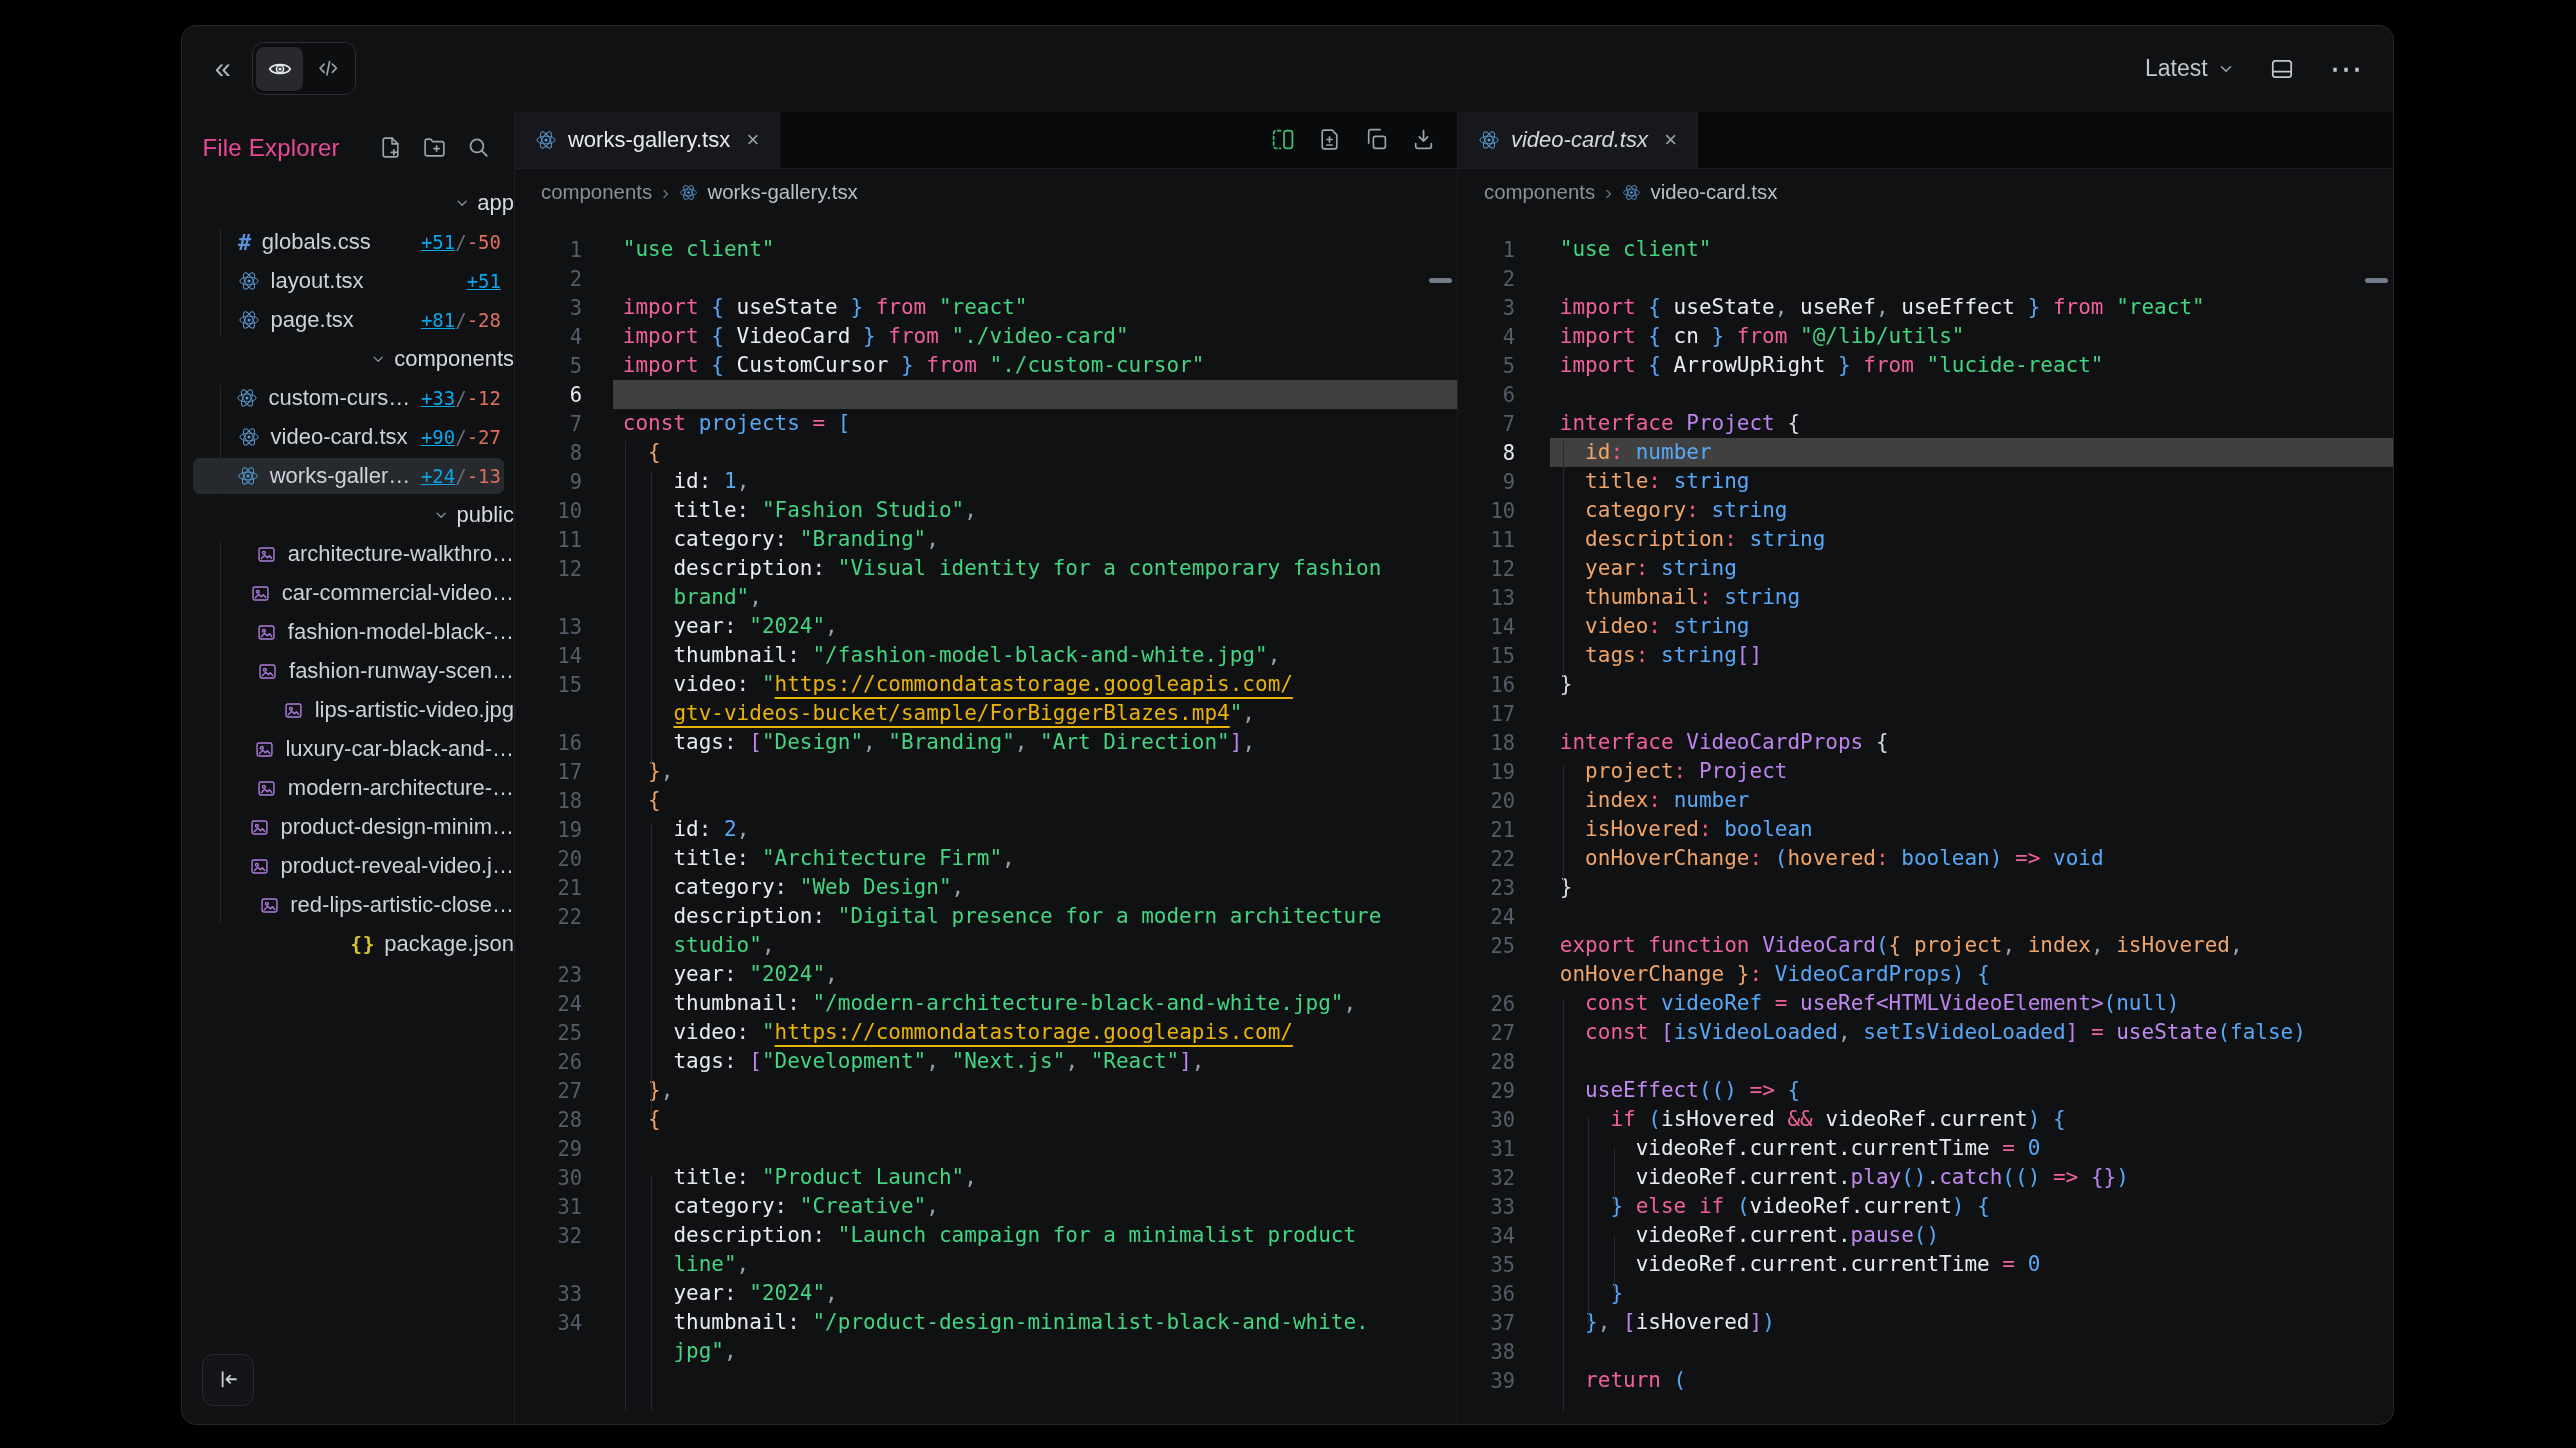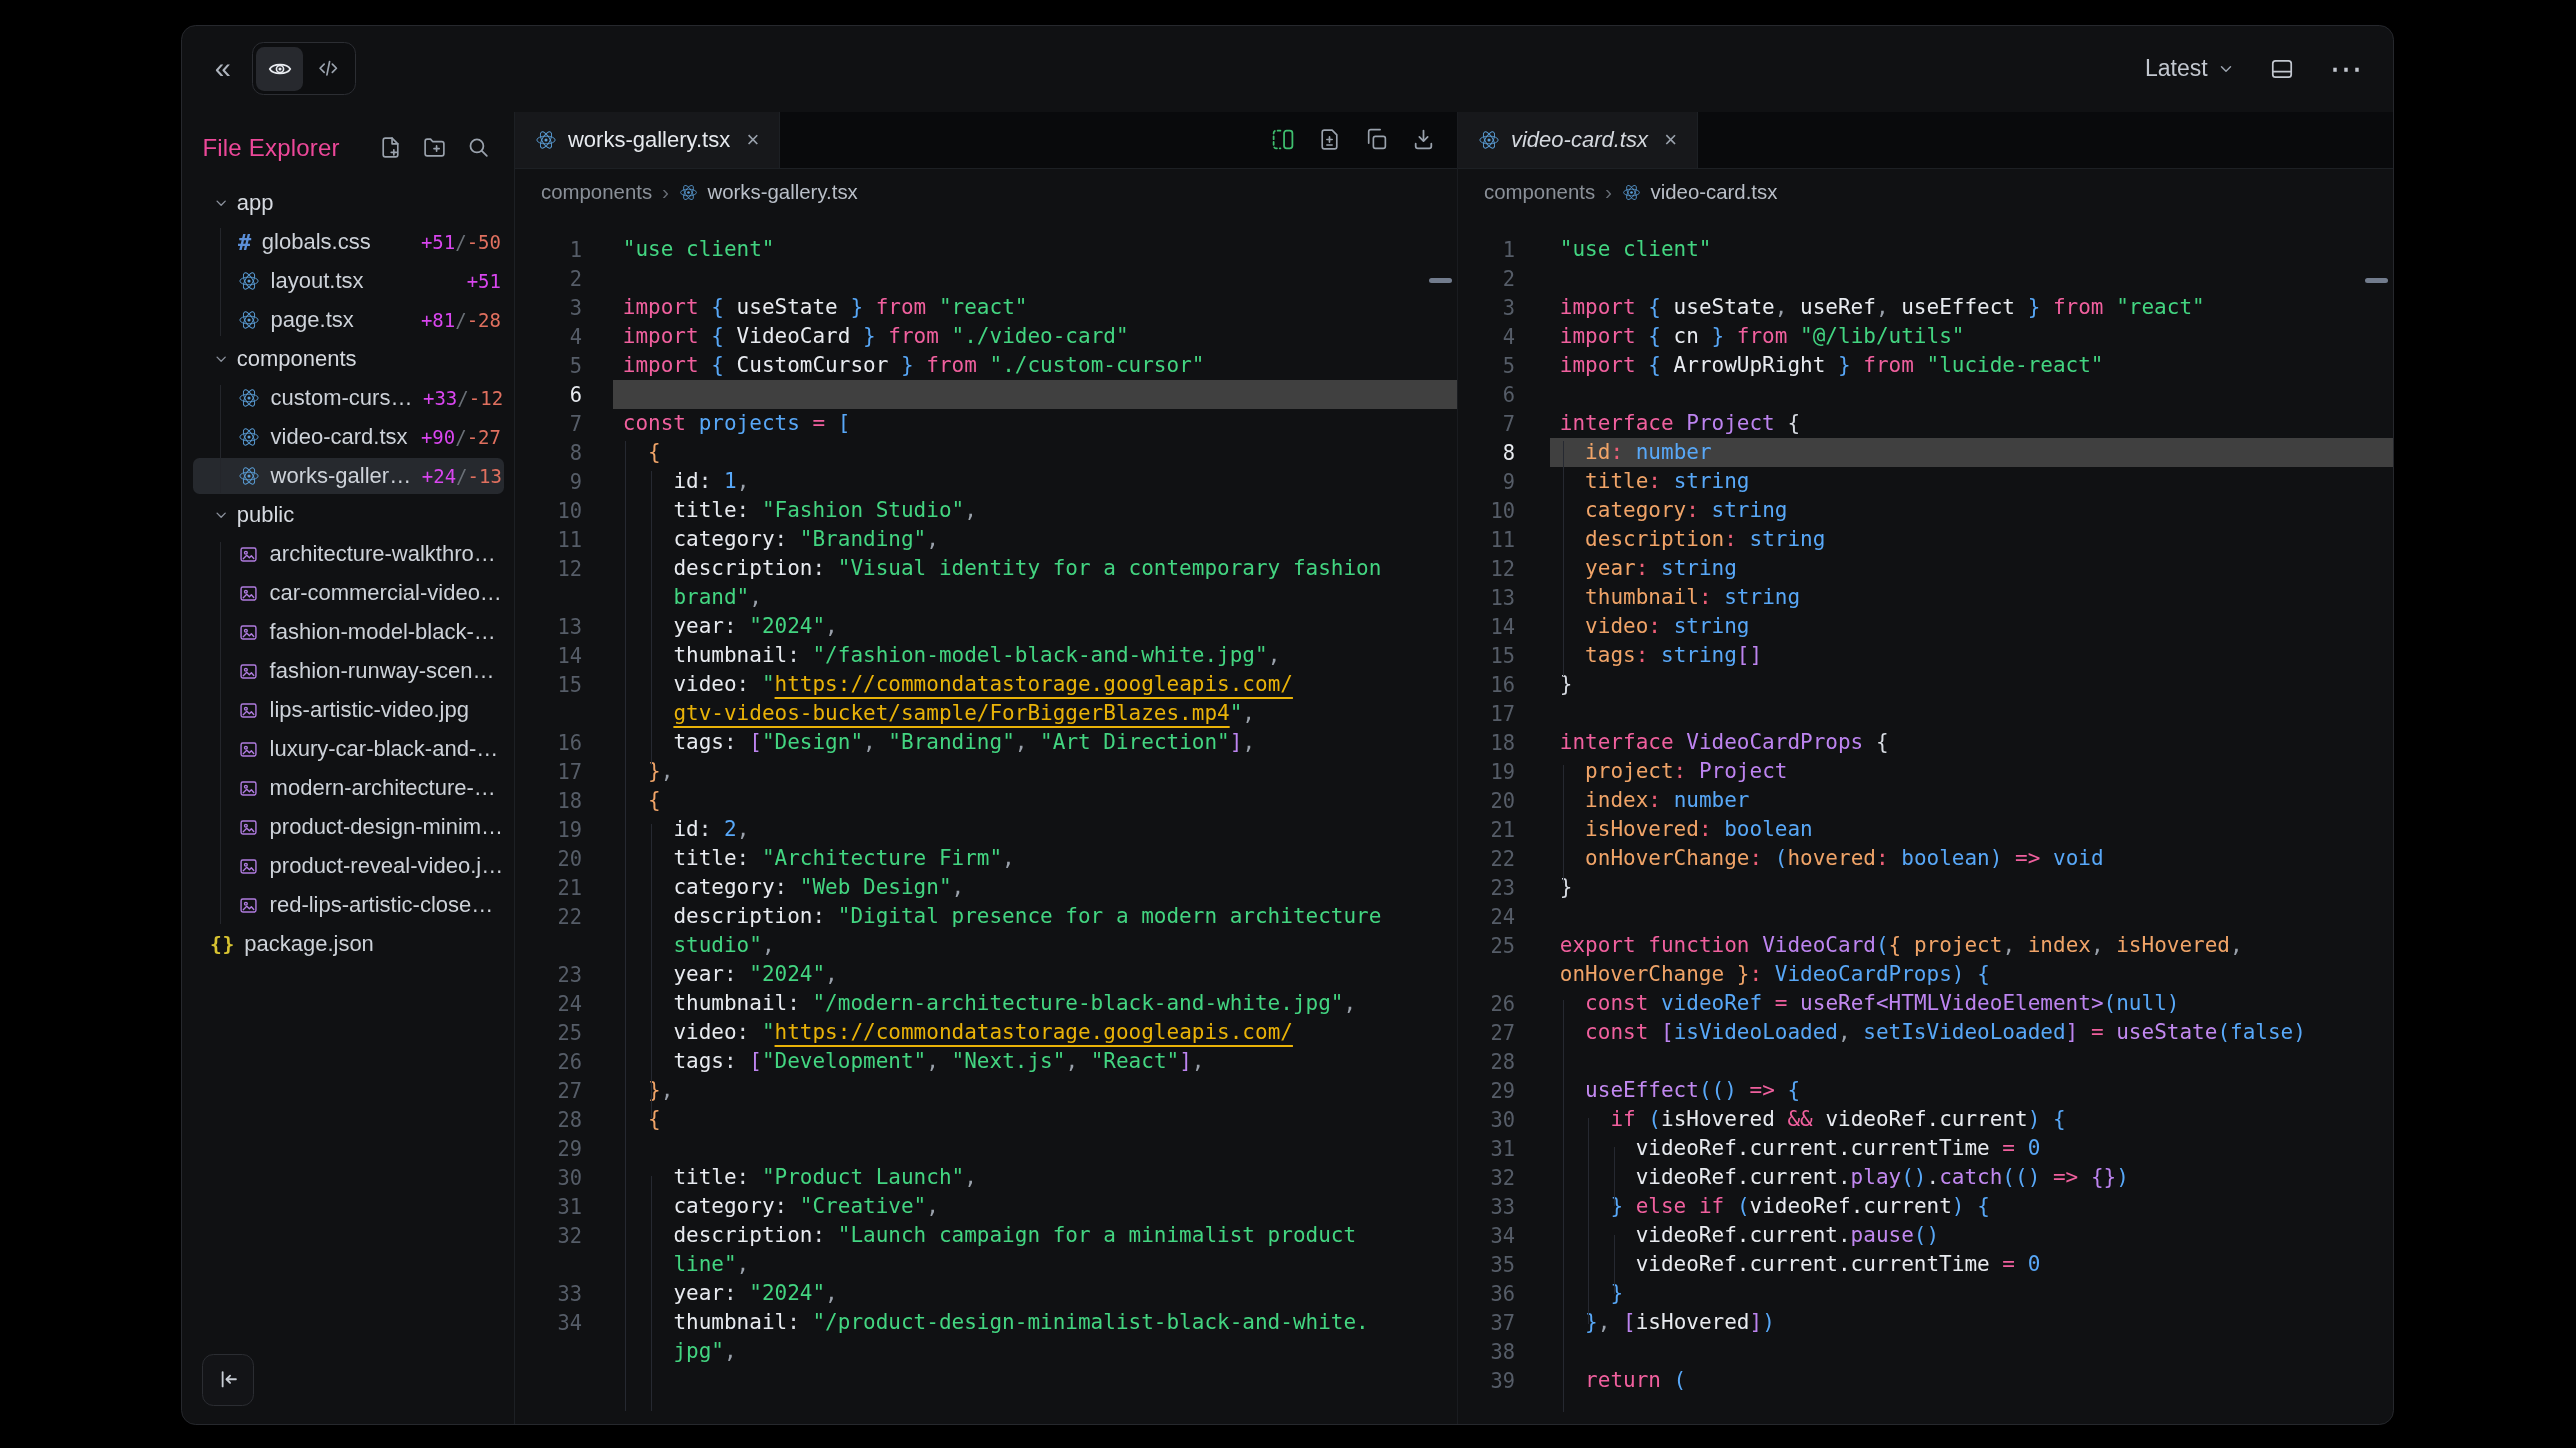--- a/index.html
+++ b/index.html
@@ -23,31 +23,31 @@
   .dots { font-size:33px; color:#c2c7cf; letter-spacing:1.6px; }
   
   .body { flex:1; display:flex; min-height:0; }
   .sidebar { width:333px; flex:none; border-right:0.8px solid #1d2024; position:relative; }
   .sb-head { height:72px; display:flex; align-items:center; padding:0 23px 0 20.4px; }
   .sb-title { font-size:24px; color:#ec4899; letter-spacing:0.2px; }
   .sb-icons { margin-left:auto; display:flex; gap:19px; }
   .sb-icons button { background:none; border:none; cursor:pointer; display:flex; }
   .tree { position:relative; }
   .trow { height:39px; display:flex; align-items:center; font-size:22px; color:#cdd2d9;
-    position:relative; cursor:pointer; }
+    position:relative; cursor:pointer;justify-content:flex-end; }
   .trow .fname { white-space:nowrap; }
   .trow.folder { padding-left:31px; gap:7.4px; color:#d6dae0; }
   .trow.lvl1 { padding-left:56px; gap:10.6px; }
   .trow.root { padding-left:28px; gap:9px; }
   .trow.sel::before { content:""; position:absolute; left:11.4px; right:9.8px; top:1.6px; bottom:1.6px;
     background:#26292e; border-radius:6.5px; }
   .trow > * { position:relative; }
   .diff { margin-left:auto; margin-right:13px; font-family:"DejaVu Sans Mono", monospace;
     font-size:19px; white-space:nowrap; }
-  .d-add { color:#d946ef; } .d-sl { color:#6a7077; } .d-del { color:#e0705f; }
+  .d-add { color:#0ea5e9;text-decoration:underline; } .d-sl { color:#6a7077; } .d-del { color:#e0705f; }
   .tguide { position:absolute; width:0.8px; left:38px; background:#24262b; }
   .collapse { position:absolute; left:20.4px; bottom:18px; width:52px; height:52px;
     border:0.8px solid #2b2d32; border-radius:11.4px; background:#131417; cursor:pointer;
     display:flex; align-items:center; justify-content:center; }
   .hash { font-size:22px; font-weight:bold; color:#5b8fd8; font-family:"DejaVu Sans Mono", monospace; }
   .brc { font-size:19.6px; font-weight:bold; color:#d9c431; font-family:"DejaVu Sans Mono", monospace; letter-spacing:0.8px; }
   
   .pane { display:flex; flex-direction:column; min-width:0; }
   .pane0 { width:943px; flex:none; border-right:1.6px solid #1a1c20; }
   .pane1 { flex:1; }

